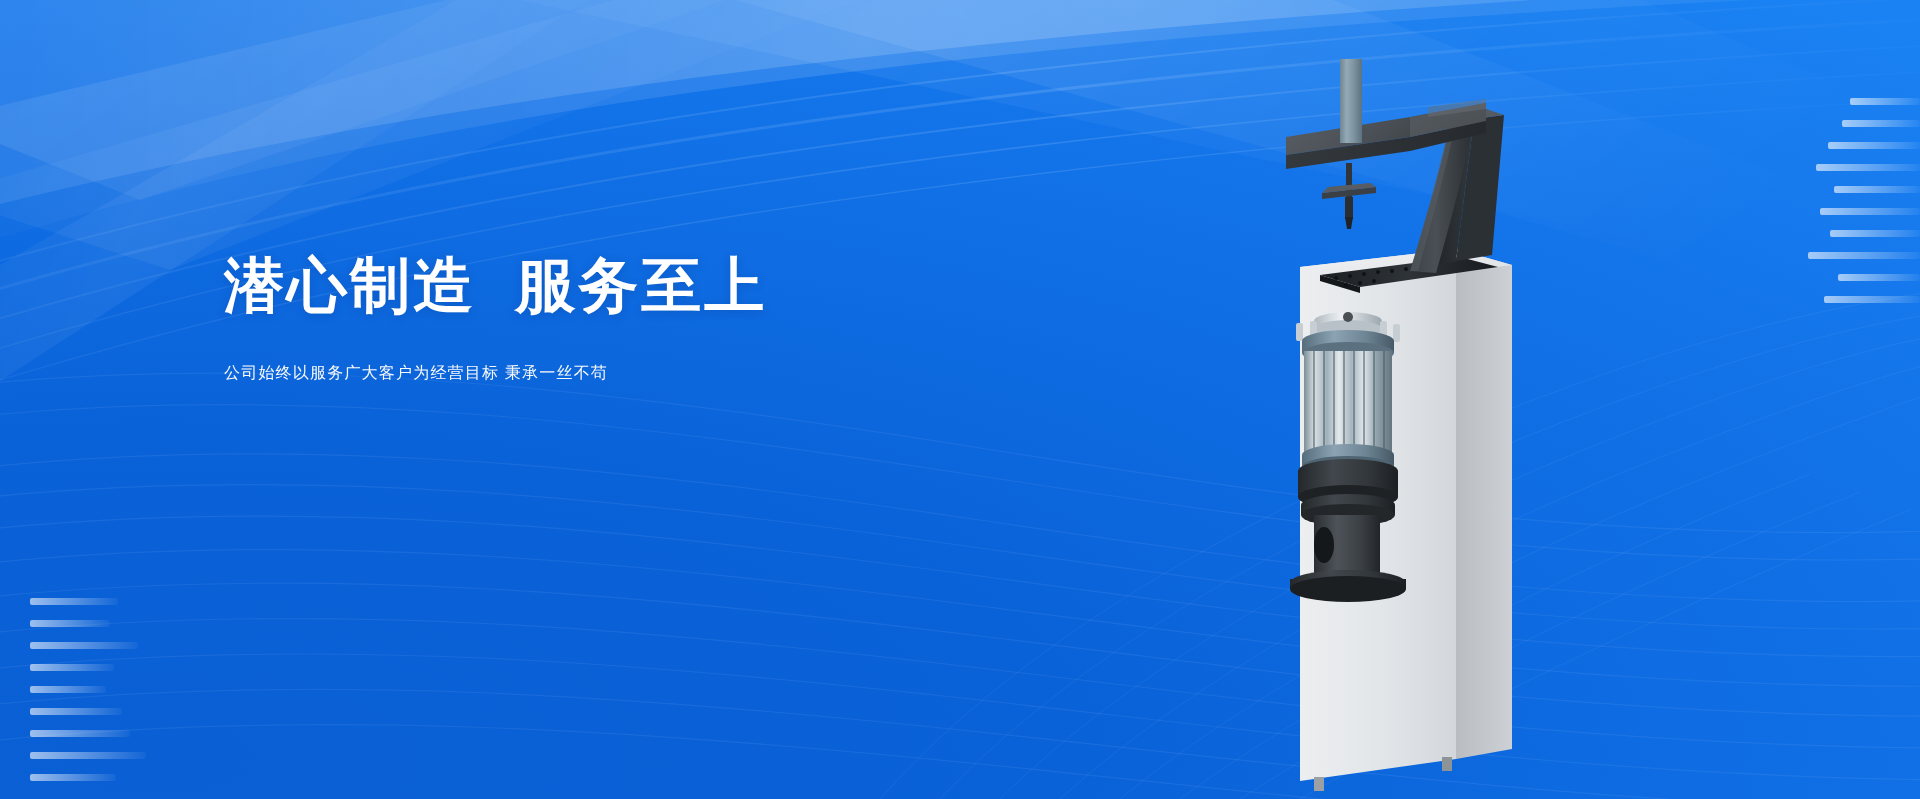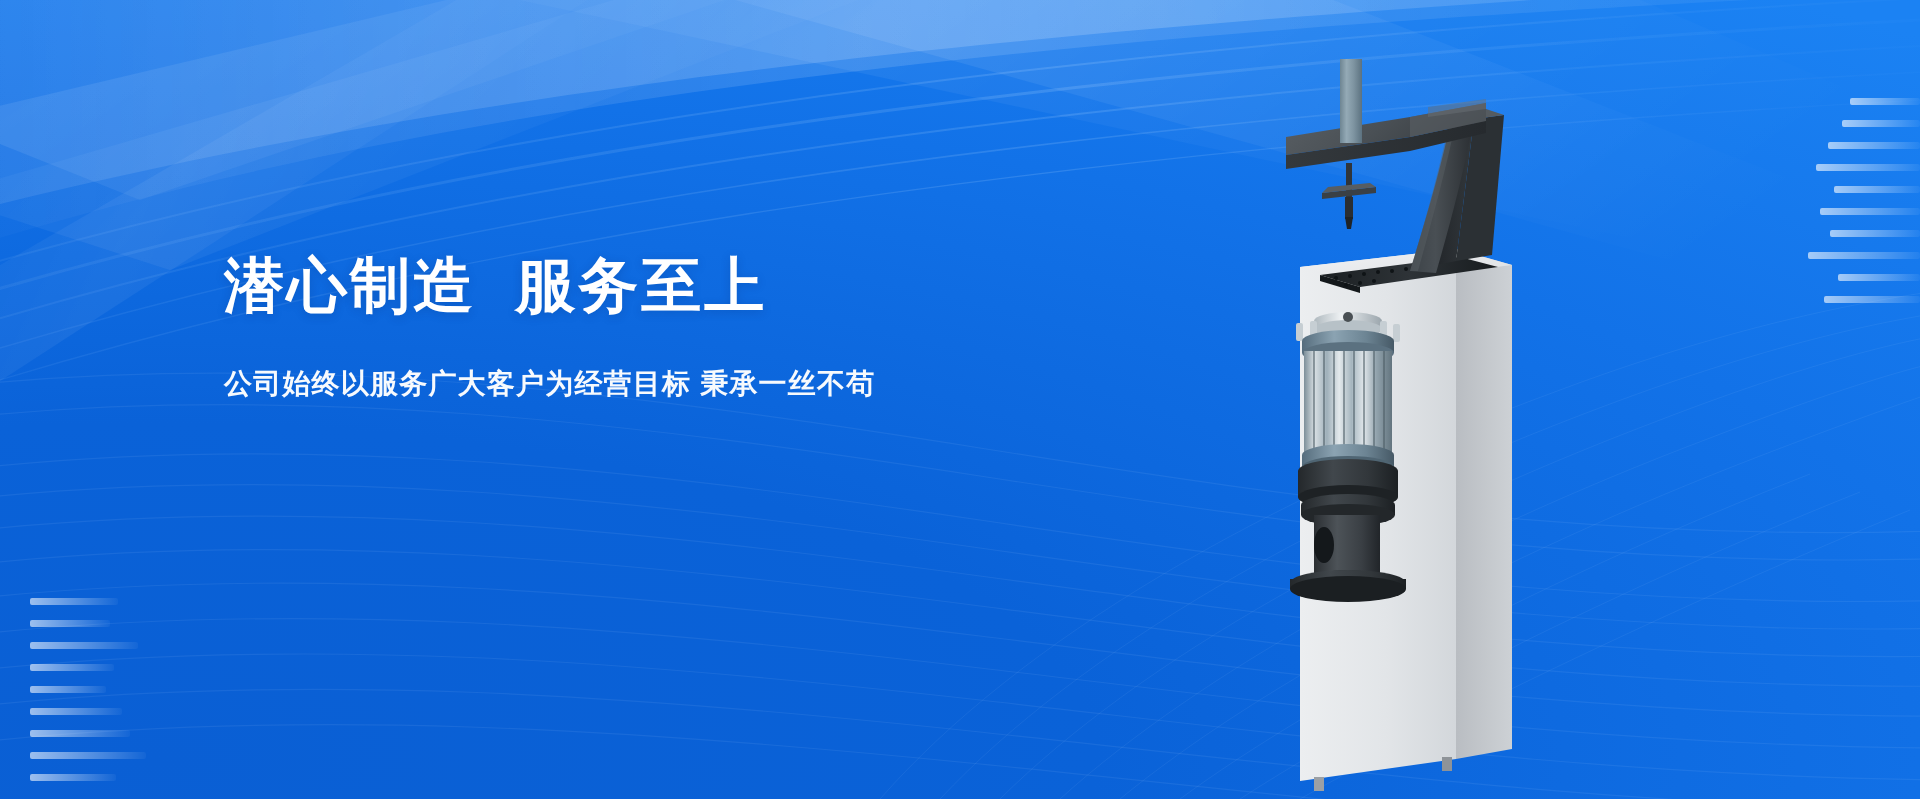--- a/index.html
+++ b/index.html
@@ -51,22 +51,22 @@
     font-size:60px;
     font-weight:700;
     letter-spacing:3px;
     line-height:1.12;
     white-space:pre;
     text-shadow:0 2px 10px rgba(0,40,110,.22);
   }
   .subcopy { margin-top:38px; }
   .subline {
     color:#ffffff;
-    font-size:28px;
-    font-weight:700;
+    font-size:16px;
+    font-weight:400;
     letter-spacing:1.2px;
     line-height:1.95;
     white-space:pre;
     opacity:.97;
   }
 
   
   .product {
     position:absolute;
     right:300px; bottom:0;

